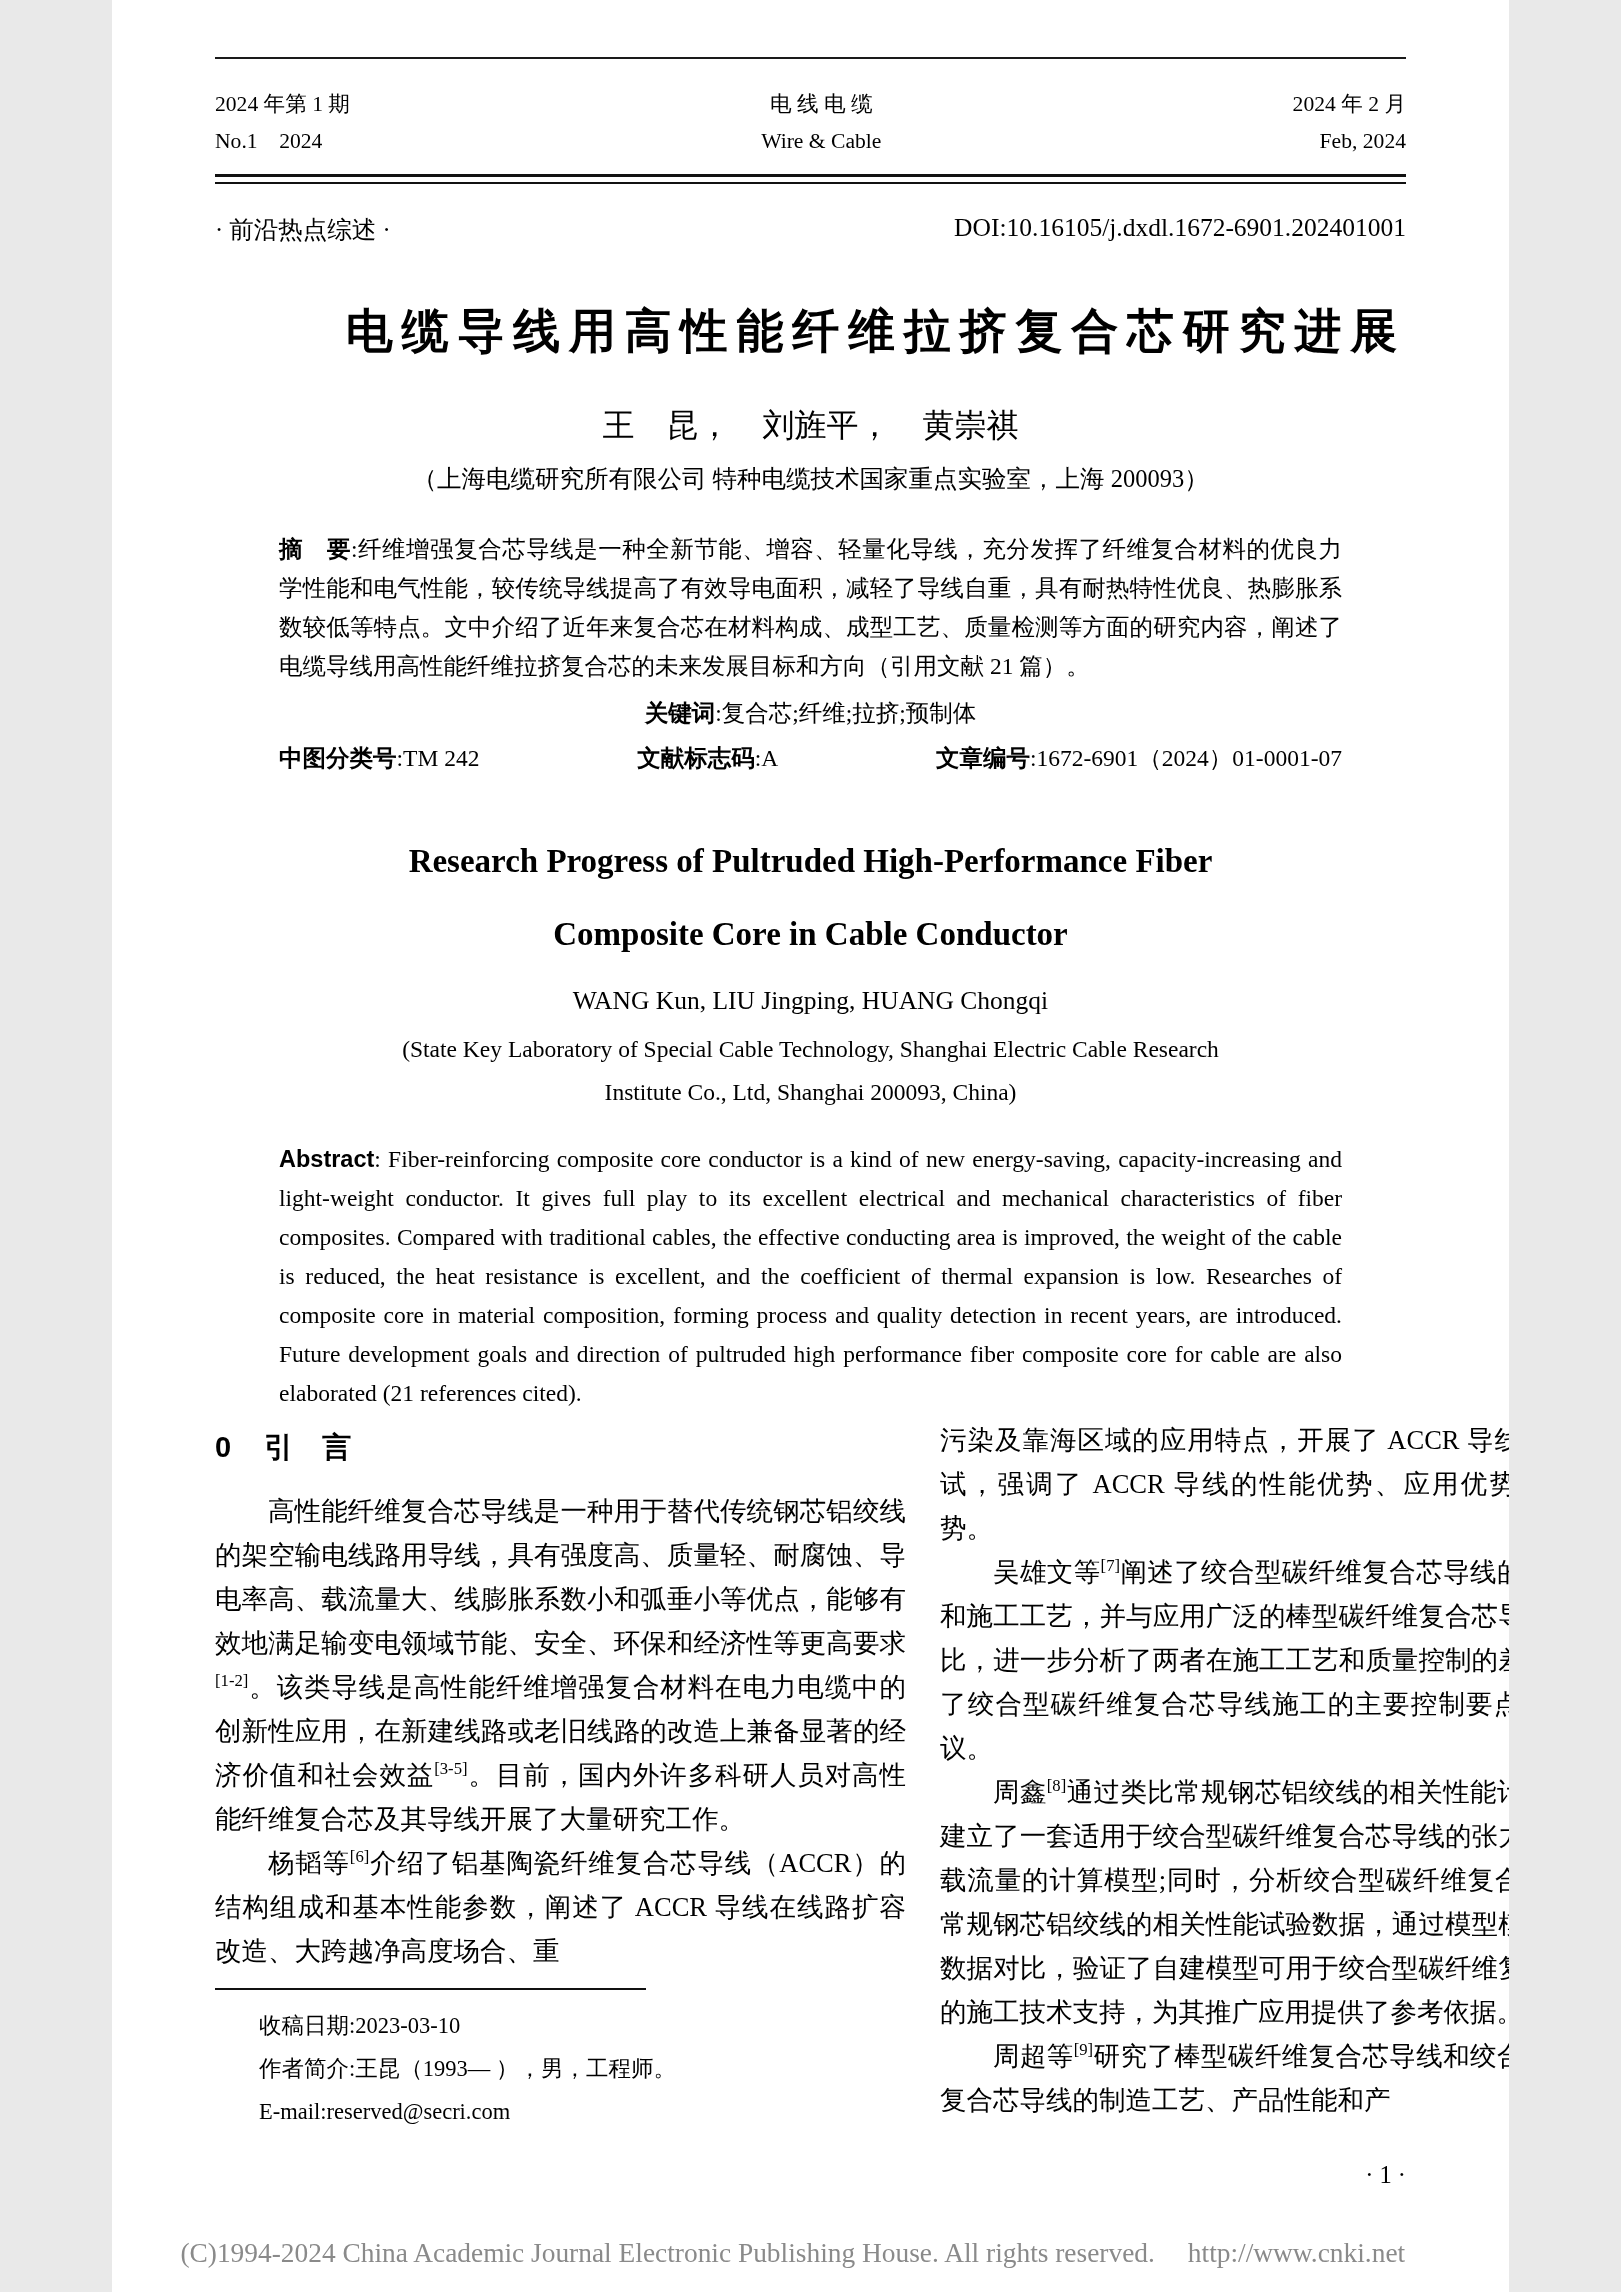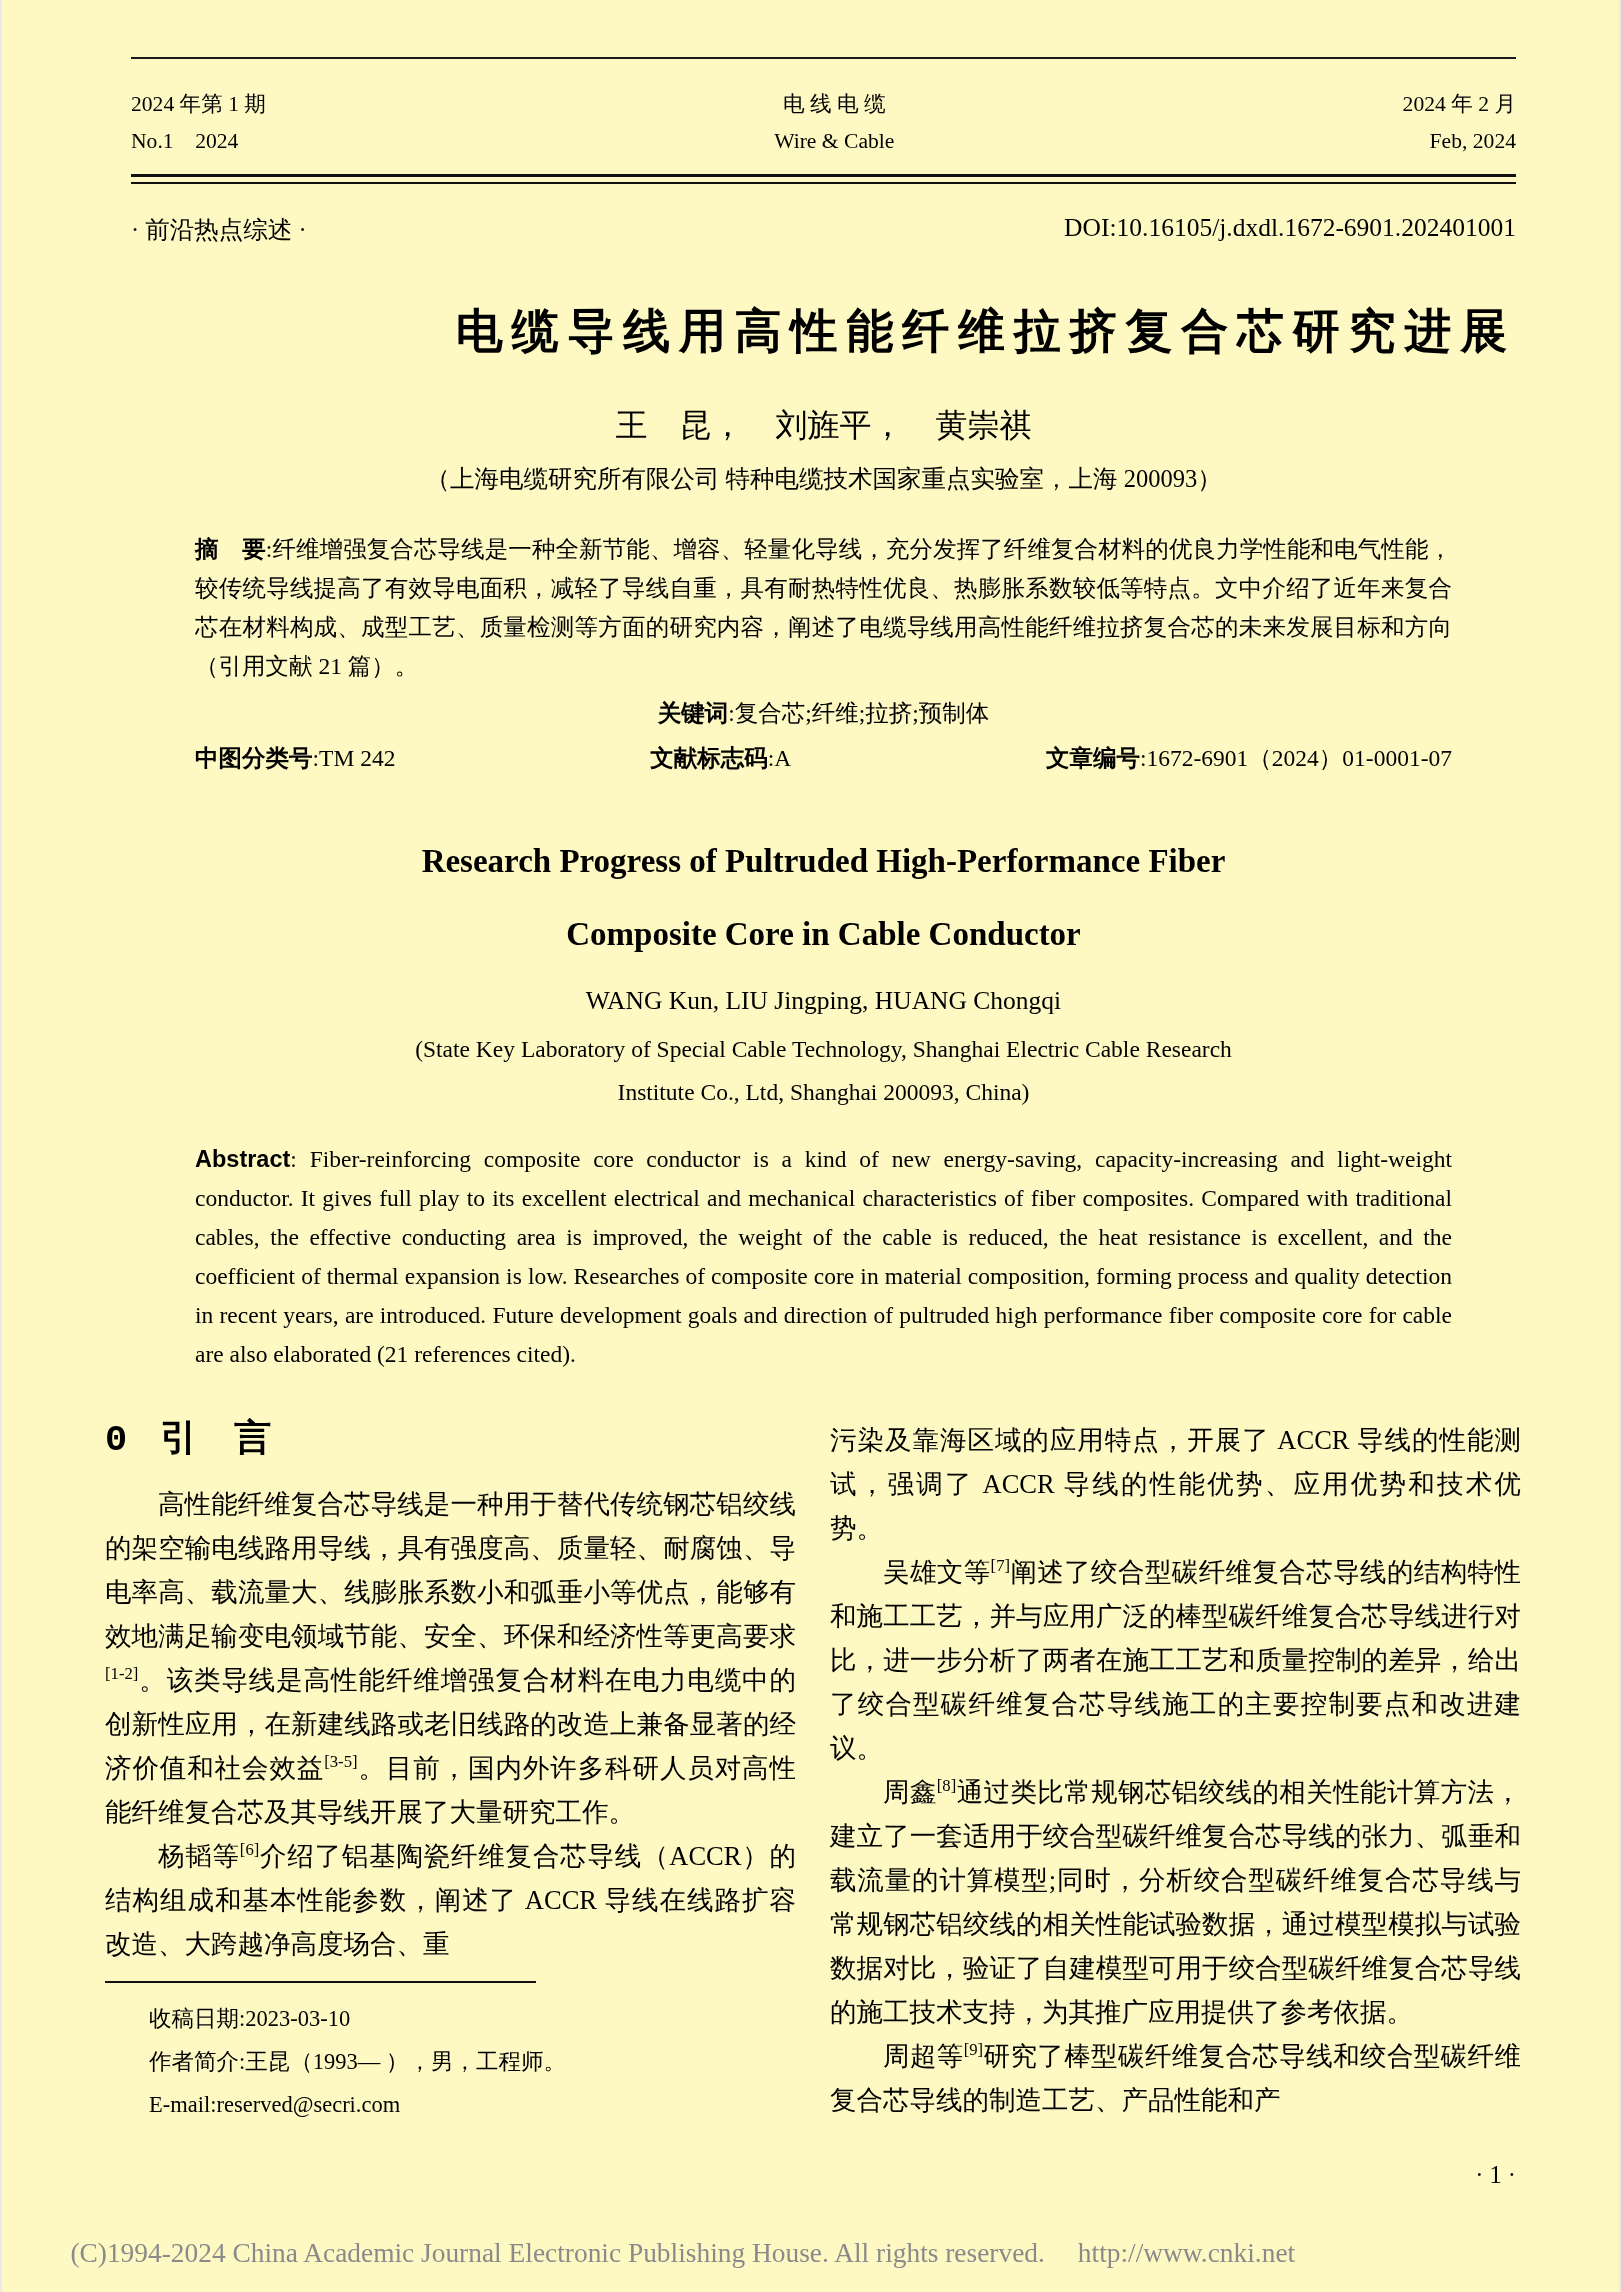--- a/index.html
+++ b/index.html
@@ -1,24 +1,23 @@
 <!DOCTYPE html>
 <html lang="zh"><head>
 <meta charset="utf-8">
 <style>
   html,body{margin:0;padding:0;background:#e9e9e9;}
   .page{
     position:relative;
-    width:1591px;height:2293px;
+    width:1397px;height:2293px;
     margin:0 auto;
-    background:#fef9c3;
+    background:#ffffff;
     color:#000;
     font-family:"Liberation Serif","DejaVu Serif",serif;
     overflow:hidden;
-    padding-left:26px;
   }
   .pre{white-space:pre;}
 
   
   .head{
     margin:57px 103px 0 103px;
     border-top:2.9px solid #1a1a1a;
     padding-top:27.4px;
     display:flex;justify-content:space-between;align-items:flex-end;
     font-size:21.6px;line-height:37px;
@@ -89,24 +88,25 @@
     font-size:26.5px;line-height:44px;
     text-align:justify;
   }
   .col-left{left:103px;}
   .col-right{left:828px;}
   .col p{margin:0;text-indent:2em;}
   .col p.noindent{text-indent:0;}
   sup{font-size:16.7px;line-height:0;vertical-align:super;}
 
   .sec-head{
-    font-family:Liberation Mono, monospace;
+    font-family:Liberation Sans, sans-serif;
     font-weight:bold;
-    font-size:37px;line-height:44px;
+    font-size:29px;line-height:44px;
     margin-bottom:19.6px;
+    margin-top:7px;
   }
   .sec-num{margin-right:33px;}
 
   
   .footnote{margin-top:15.7px;}
   .fn-rule{width:431px;border-top:2.9px solid #111;margin-bottom:13.7px;}
   .fn-line{font-size:22.5px;line-height:43px;padding-left:44px;text-indent:0;}
 
   
   .page-number{

